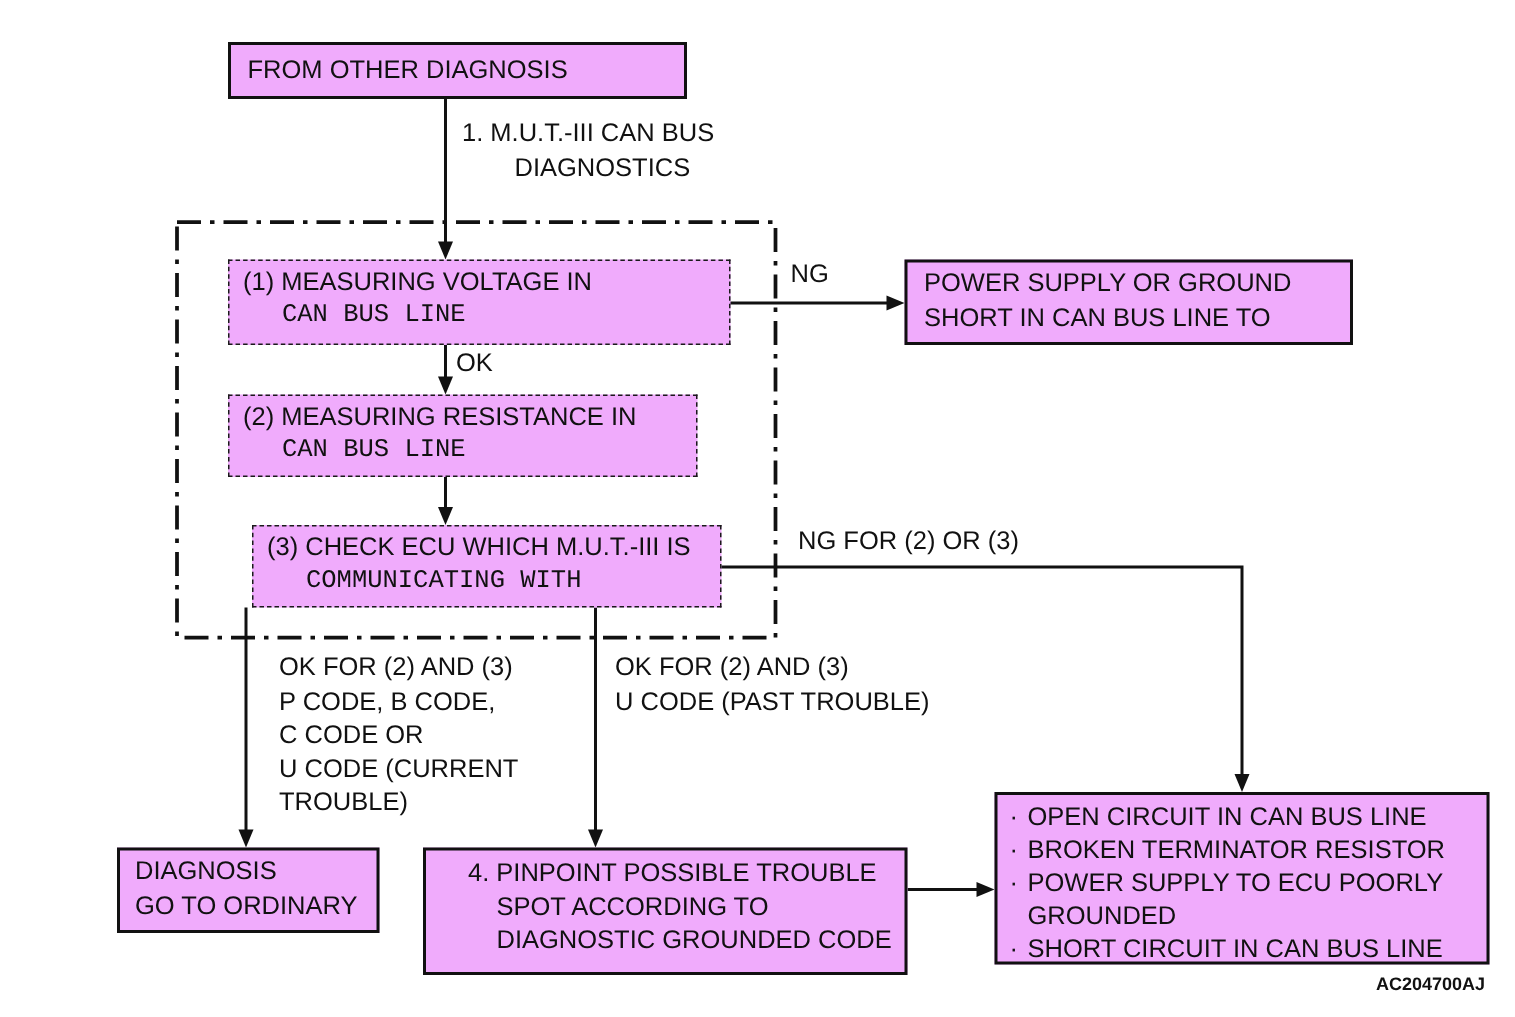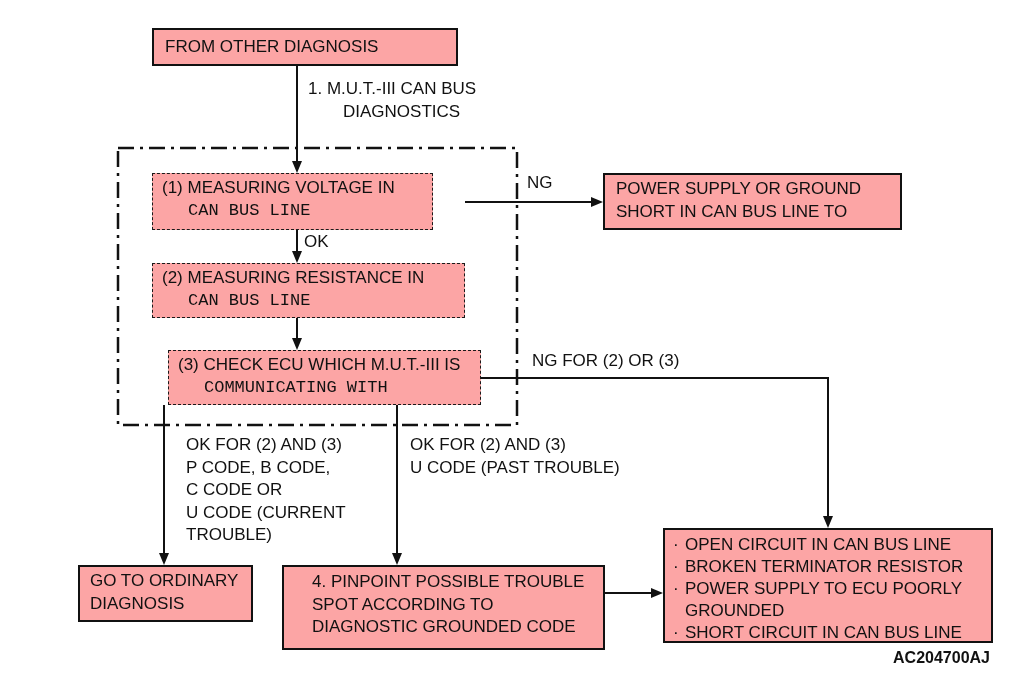--- a/index.html
+++ b/index.html
@@ -19,54 +19,54 @@
   }
   .lines {
     position: absolute;
     left: 0;
     top: 0;
     z-index: 1;
   }
   .box {
     position: absolute;
     z-index: 2;
-    background: #fca5a5;
+    background: #f0abfc;
     box-sizing: border-box;
     line-height: 22.5px;
   }
   .solid { border: 2px solid #111111; }
   .dashed { border: 1.6px dashed #1a1a1a; }
   .lbl {
     position: absolute;
     z-index: 2;
     line-height: 22.5px;
     white-space: nowrap;
   }
   .ln { white-space: nowrap; }
   .indent26 { margin-left: 26px; font-family: Liberation Mono, monospace; }
-  .indent19 { }
+  .indent19 { margin-left: 19px; }
   .indent35 { margin-left: 35px; }
   .vcenter {
     display: flex;
     align-items: center;
   }
   .bullet-row {
     display: flex;
     line-height: 22px;
   }
   .bullet-glyph {
     width: 12px;
     flex: 0 0 12px;
   }
   .bullet-text { flex: 1 1 auto; }
   .figcode {
     position: absolute;
     z-index: 2;
     font-weight: bold;
-    font-size: 16px;
+    font-size: 12px;
     text-align: center;
   }
 </style>
 </head>
 <body>
 
 <div class="canvas">
 
   <svg class="lines" width="1010" height="678" viewBox="0 0 1010 678">
 
@@ -99,21 +99,21 @@
 
   <div class="box solid vcenter" style="left:152px; top:28px; width:306px; height:38px; padding-left:11px;">
     <span class="ln">FROM OTHER DIAGNOSIS</span>
   </div>
 
   <div class="lbl" style="left:308px; top:78px;">
     <div class="ln">1. M.U.T.-III CAN BUS</div>
     <div class="ln indent35">DIAGNOSTICS</div>
   </div>
 
-  <div class="box dashed" style="left:152px; top:173px; width:281px; height:57px; padding:3px 9px;">
+  <div class="box dashed" style="left:152px; top:173px; width:335px; height:57px; padding:3px 9px;">
     <div class="ln">(1) MEASURING VOLTAGE IN</div>
     <div class="ln indent26">CAN BUS LINE</div>
   </div>
 
   <div class="box dashed" style="left:152px; top:263px; width:313px; height:55px; padding:3px 9px;">
     <div class="ln">(2) MEASURING RESISTANCE IN</div>
     <div class="ln indent26">CAN BUS LINE</div>
   </div>
 
   <div class="box dashed" style="left:168px; top:350px; width:313px; height:55px; padding:3px 9px;">
@@ -137,22 +137,22 @@
     <div class="ln">OK FOR (2) AND (3)</div>
     <div class="ln">U CODE (PAST TROUBLE)</div>
   </div>
 
   <div class="box solid" style="left:603px; top:173px; width:299px; height:57px; padding:3px 11px;">
     <div class="ln">POWER SUPPLY OR GROUND</div>
     <div class="ln">SHORT IN CAN BUS LINE TO</div>
   </div>
 
   <div class="box solid" style="left:78px; top:565px; width:175px; height:57px; padding:3px 10px;">
+    <div class="ln">DIAGNOSIS</div>
     <div class="ln">GO TO ORDINARY</div>
-    <div class="ln">DIAGNOSIS</div>
   </div>
 
   <div class="box solid" style="left:282px; top:565px; width:323px; height:85px; padding:4px 8px 4px 28px;">
     <div class="ln">4. PINPOINT POSSIBLE TROUBLE</div>
     <div class="ln indent19">SPOT ACCORDING TO</div>
     <div class="ln indent19">DIAGNOSTIC GROUNDED CODE</div>
   </div>
 
   <div class="box solid" style="left:663px; top:528px; width:330px; height:115px; padding:4px 8px 4px 8px;">
     <div class="bullet-row">

